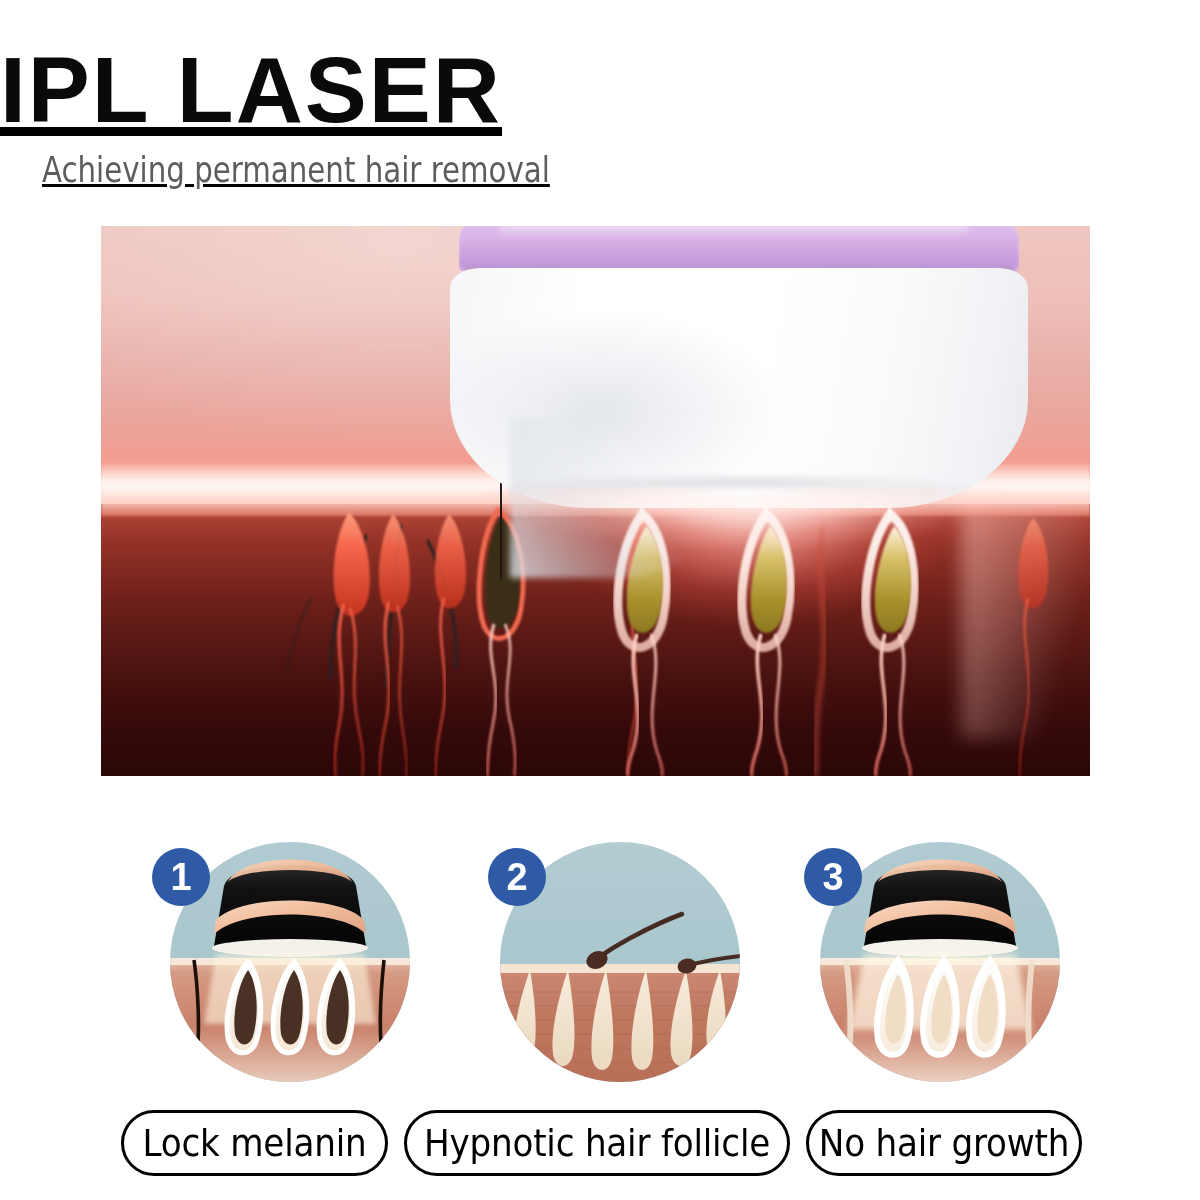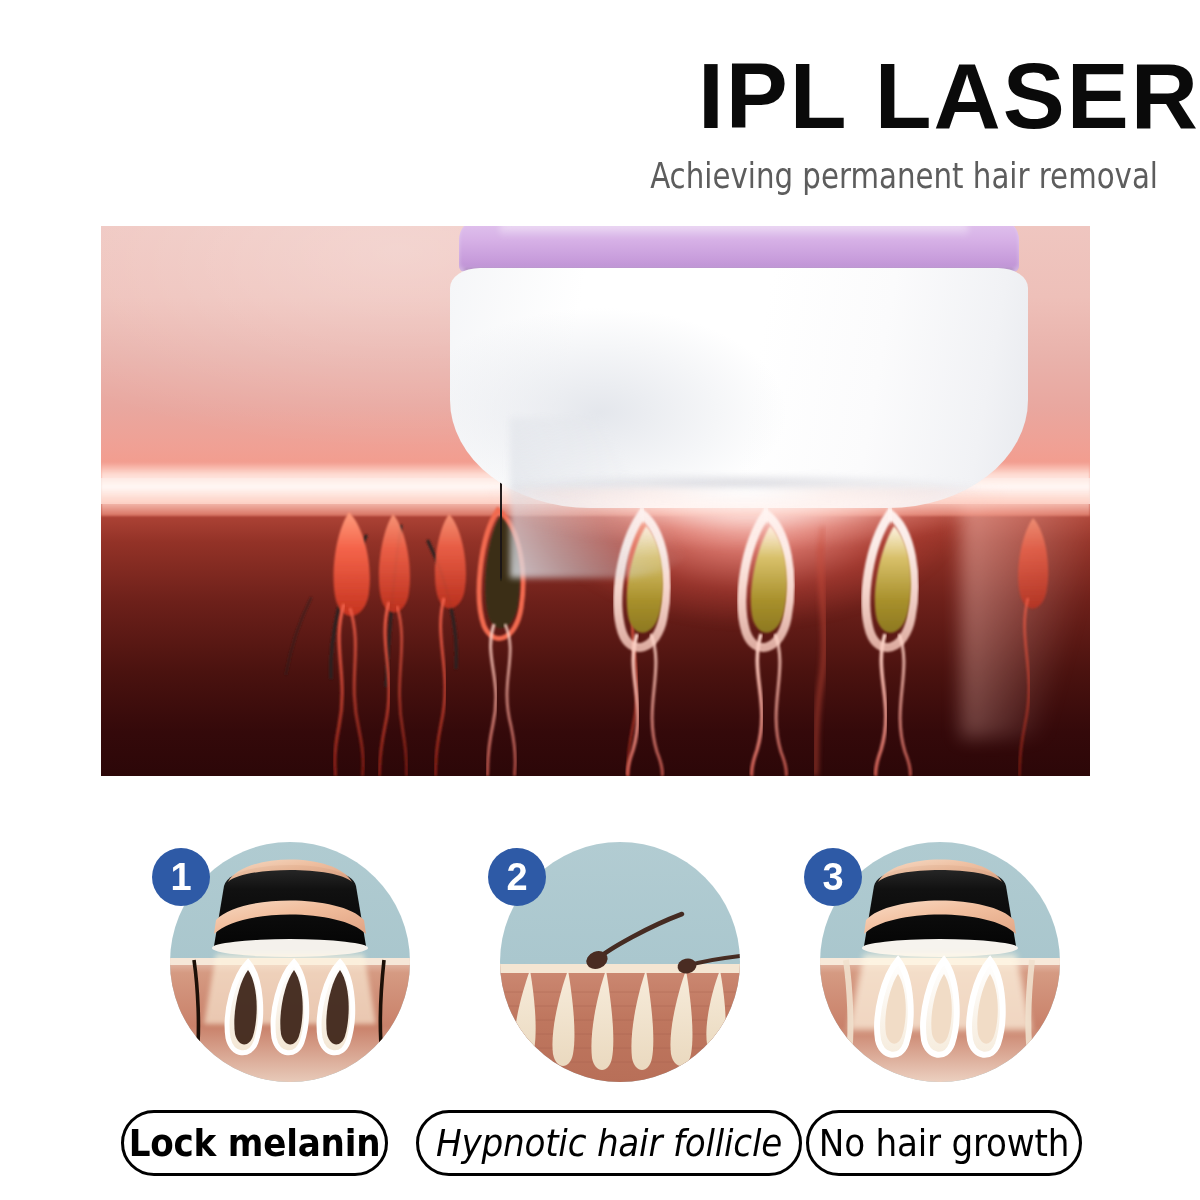--- a/index.html
+++ b/index.html
@@ -13,23 +13,24 @@
     height: 1200px;
     position: relative;
     overflow: hidden;
     font-family: "Liberation Sans", sans-serif;
     -webkit-font-smoothing: antialiased;
   }
 
   
   #header {
     position: absolute;
-    left: 0; top: 8px;
+    left: 0; top: 2px;
     width: 1200px;
-    text-align: right;
+    text-align: left;
+    text-decoration: underline;
   }
   #title {
     margin: 0;
     padding-top: 40px;
     font-family: "Liberation Sans", sans-serif;
     font-size: 93px;
     font-weight: bold;
     letter-spacing: 2px;
     color: #0a0a0a;
     line-height: 1.05;
@@ -286,22 +287,22 @@
     background: #ffffff;
     color: #000000;
     font-family: "DejaVu Sans Condensed", "Liberation Sans", sans-serif;
     font-size: 38px;
     font-weight: 400;
     line-height: 60px;
     text-align: center;
     white-space: nowrap;
     letter-spacing: -0.2px;
   }
-  .pill-1 { left: 121px;  width: 267px; font-weight: bold; }
-  .pill-2 { left: 416px;  width: 386px; font-style: italic; }
+  .pill-1 { left: 121px;  width: 267px; }
+  .pill-2 { left: 404px;  width: 386px; }
   .pill-3 { left: 806px;  width: 276px; text-align: center; }
 </style>
 </head>
 <body>
 
 <div id="header">
   <h1 id="title">IPL LASER</h1>
   <div id="subtitle">Achieving permanent hair removal</div>
 </div>
 

